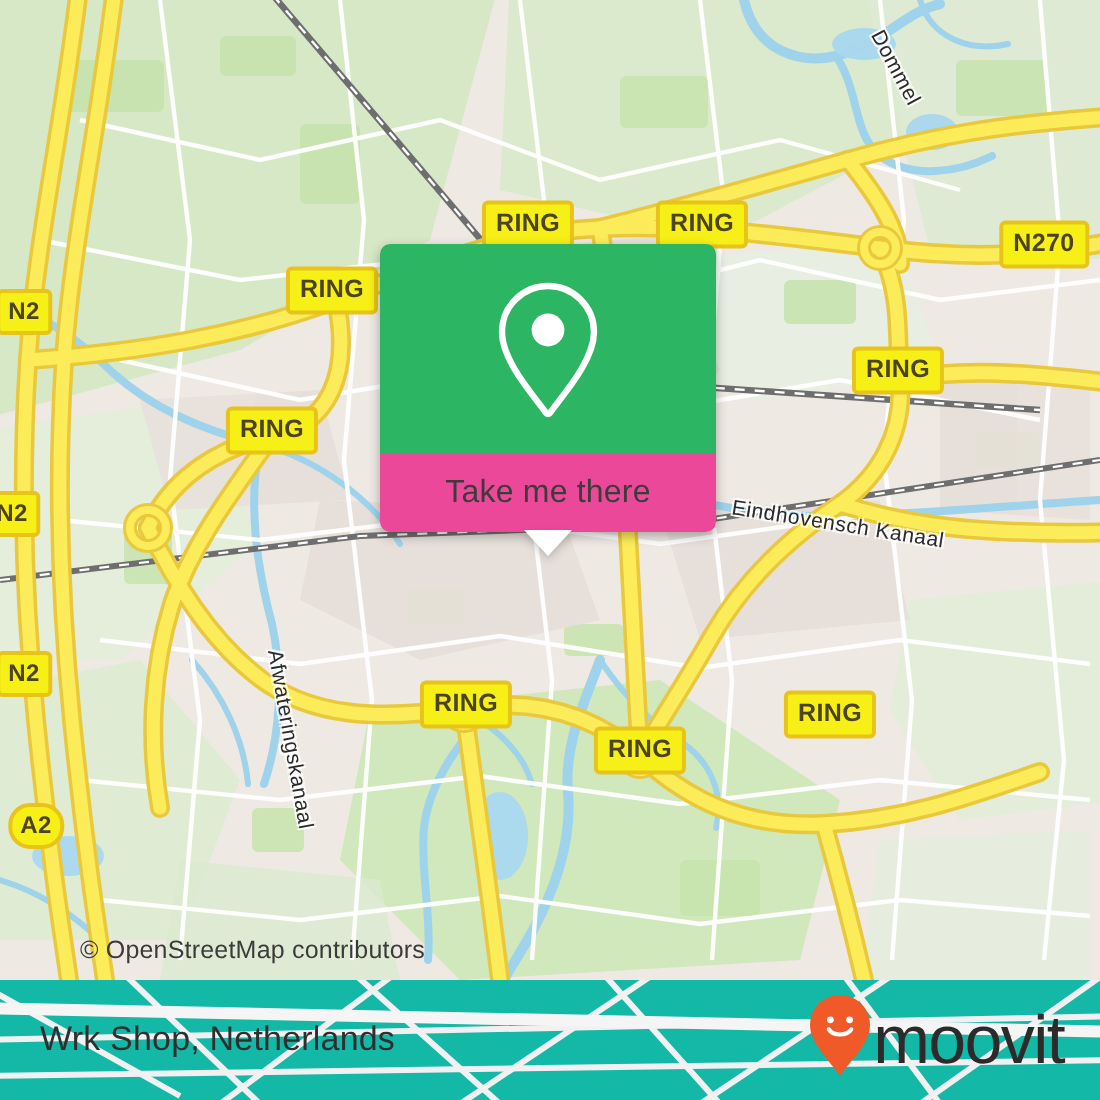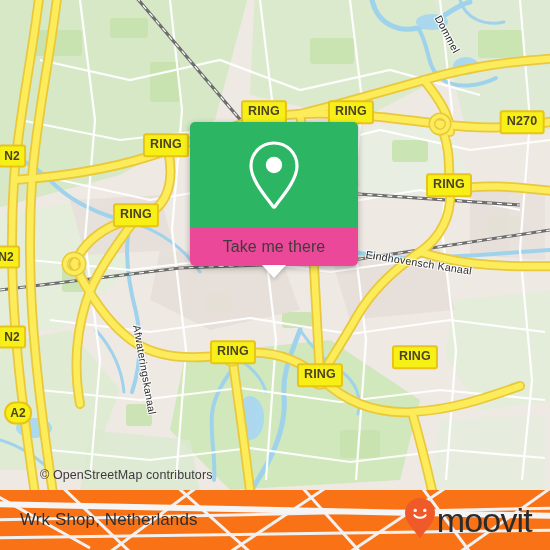--- a/index.html
+++ b/index.html
@@ -121,21 +121,21 @@
     filter: drop-shadow(0 2px 2px rgba(0,0,0,.18));
   }
 
   
   #footer {
     position: absolute;
     left: 0;
     top: 490px;
     width: 550px;
     height: 60px;
-    background: #f97316;
+    background: #14b8a6;
     overflow: hidden;
   }
   #footer-pattern {
     position: absolute;
     left: 0; top: 0;
     opacity: 1;
   }
   #footer-title {
     position: absolute;
     left: 20px;

